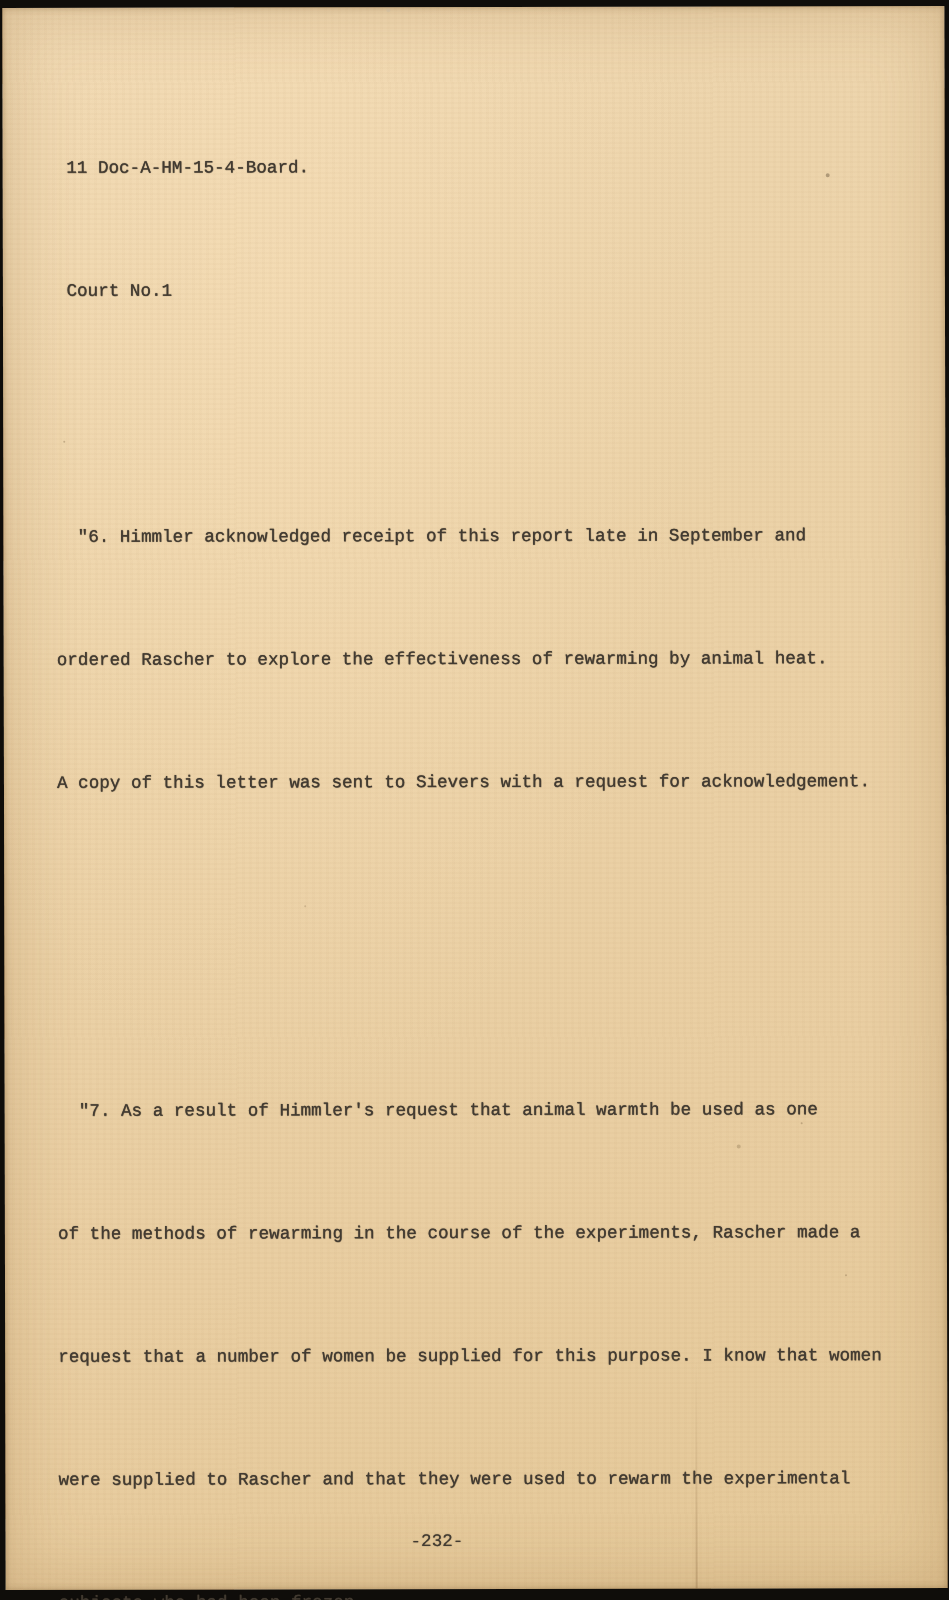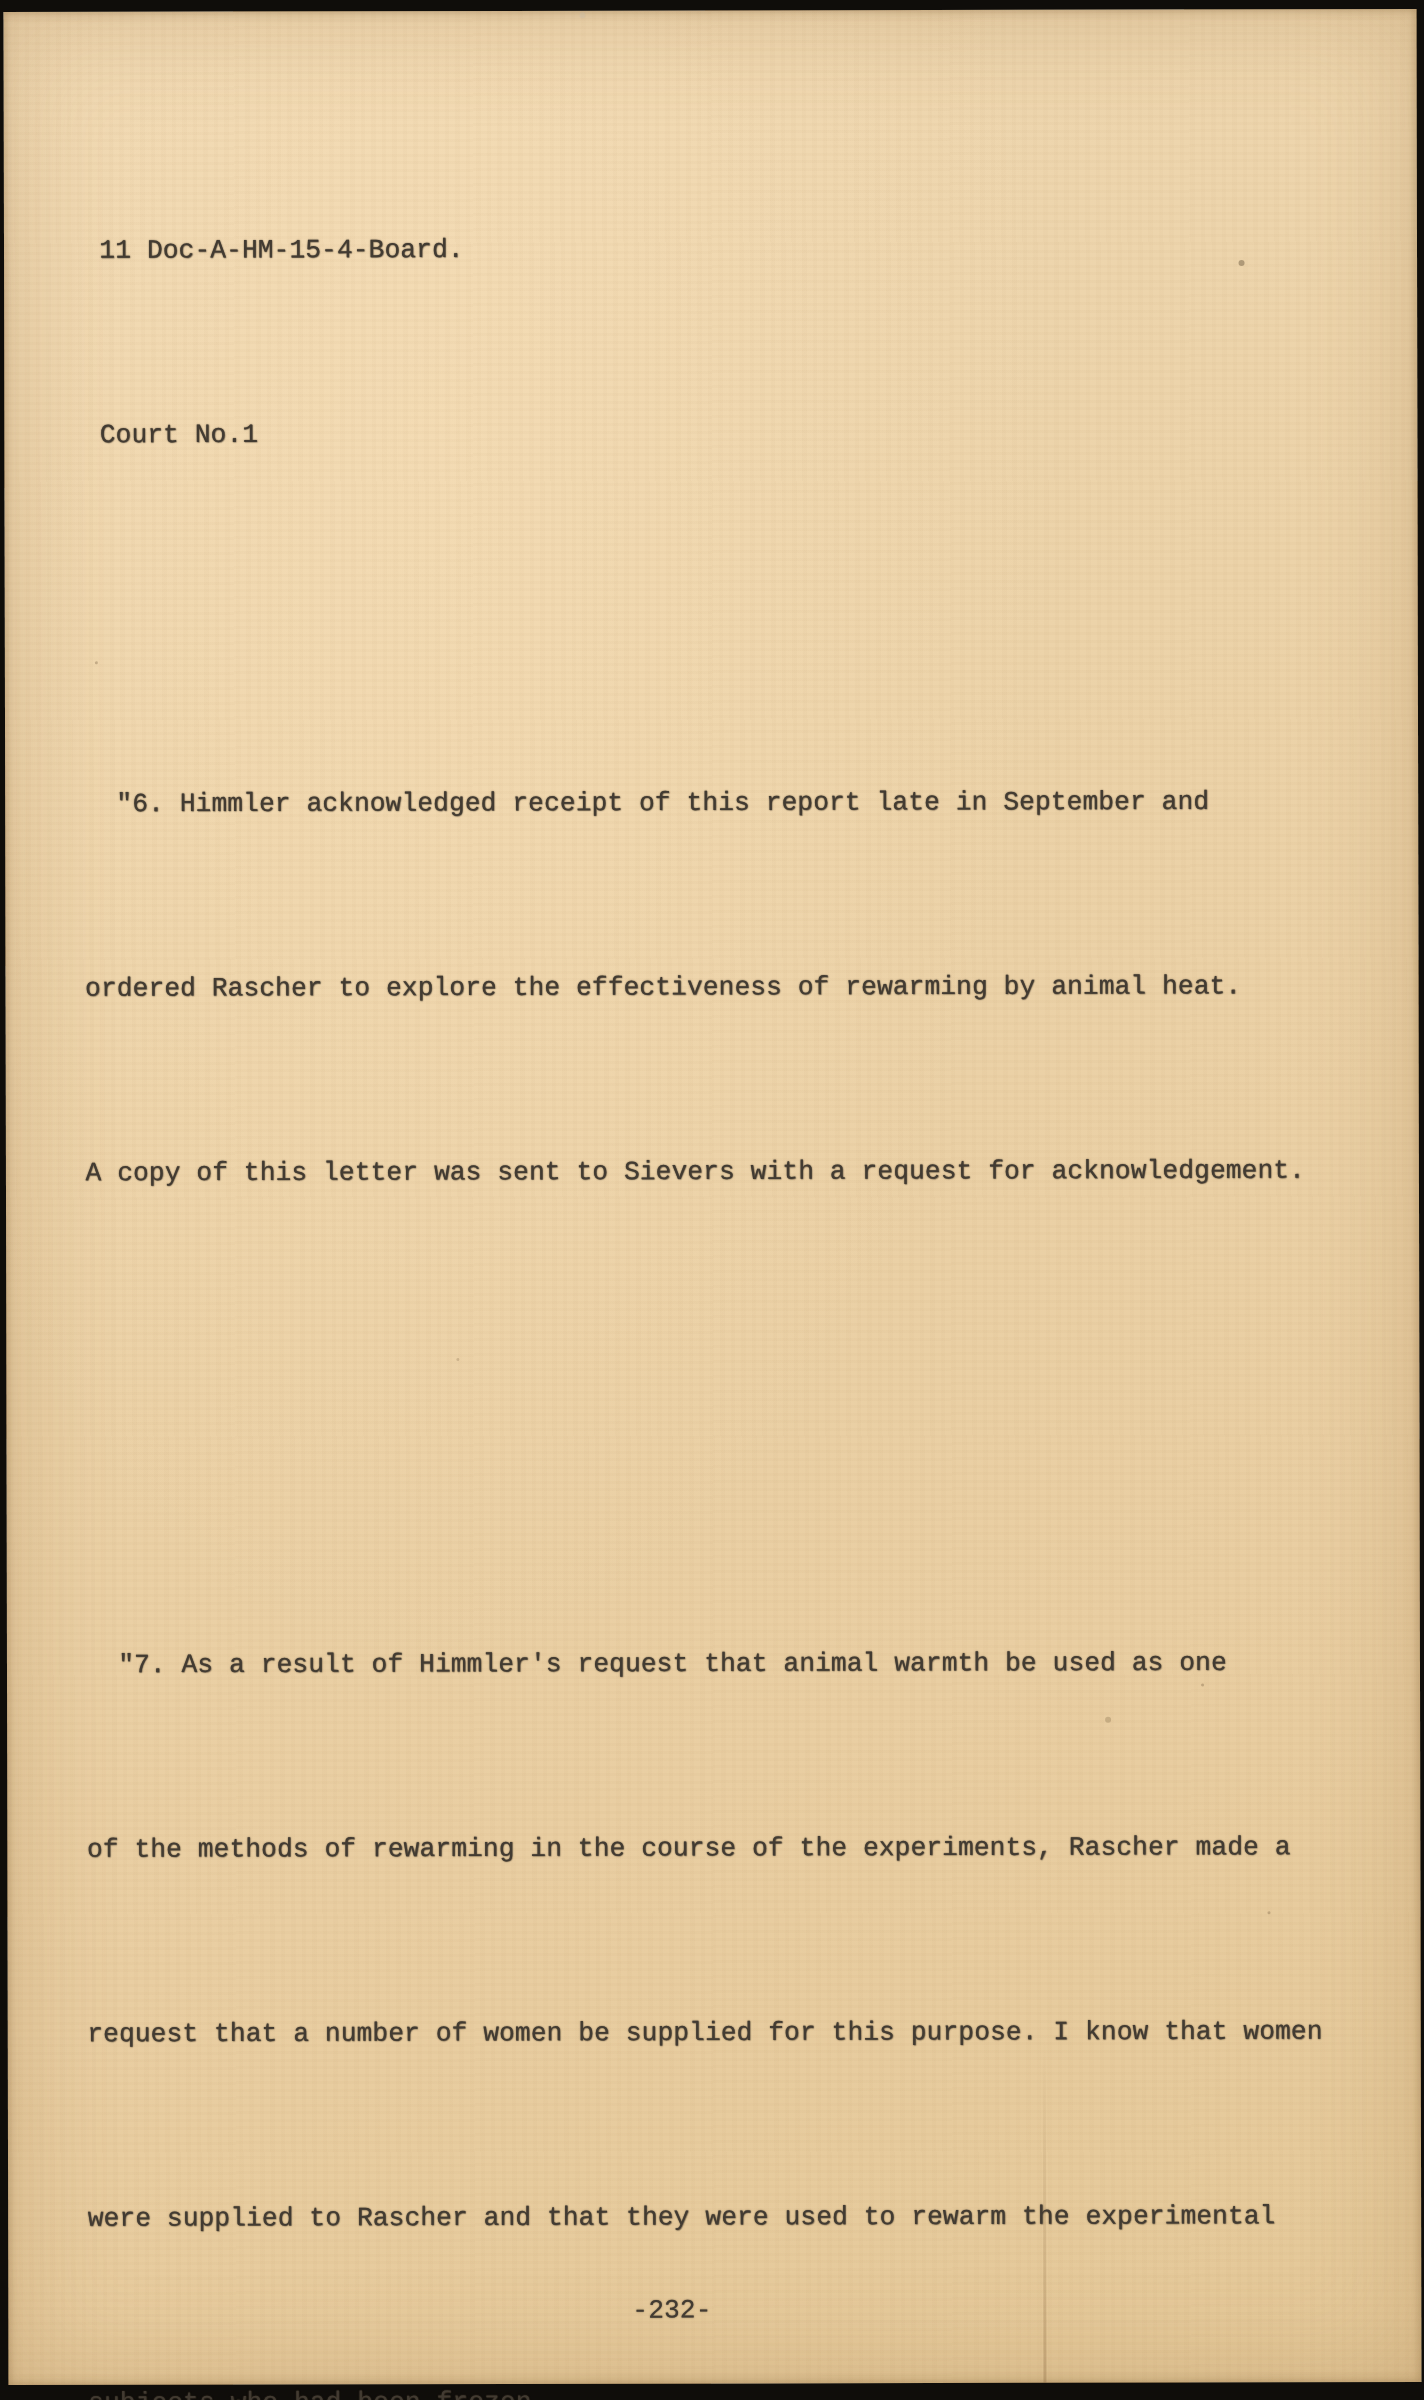--- a/index.html
+++ b/index.html
@@ -71,21 +71,21 @@
     line-height: 41px;
     white-space: pre;
     letter-spacing: 0;
     text-shadow: 0 0 1px rgba(66,56,42,0.85), 0.4px 0.4px 0.6px rgba(66,56,42,0.45);
   }
   .line {
     height: 41px;
   }
   .page-num {
     position: absolute;
-    left: 416px;
+    left: 405px;
     top: 1524px;
     color: #423b32;
     font-size: 17.6px;
     text-shadow: 0 0 1px rgba(66,56,42,0.85);
     white-space: pre;
   }
 </style>
 </head>
 <body>
 

